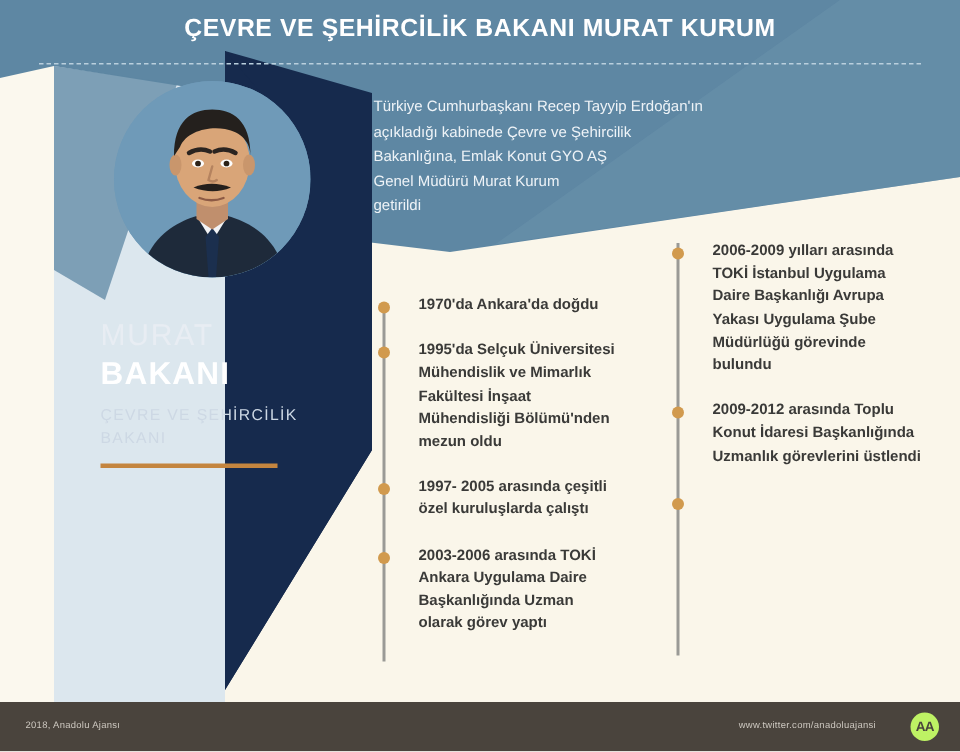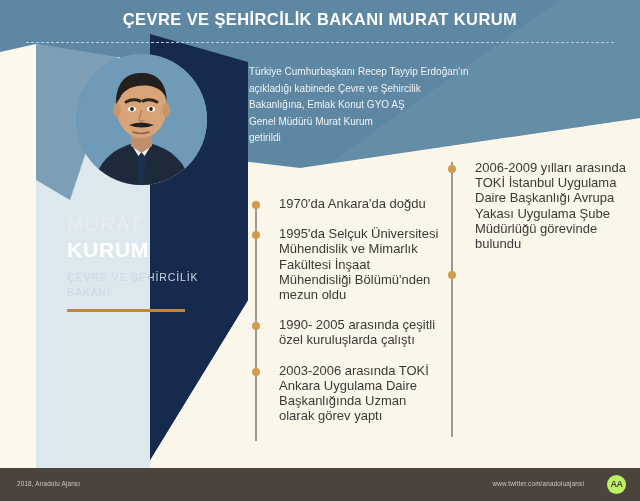--- a/index.html
+++ b/index.html
@@ -146,23 +146,24 @@
     position: absolute;
     left: -3.5px;
     top: 5px;
     width: 8px;
     height: 8px;
     border-radius: 50%;
     background: #d19a4e;
   }
   .item-text {
     color: #3a3a38;
-    font-size: 13px;
+    font-size: 10px;
     line-height: 15.2px;
     white-space: pre-line;
+    font-weight: bold;
   }
 
   
   .footer {
     position: absolute;
     left: 0;
     bottom: 0;
     width: 640px;
     height: 33px;
     background: #4a443d;
@@ -261,21 +262,21 @@
       <path d="M65.5,57 L63,66 q3,2 5.5,0" stroke="#b5835f" stroke-width="1.6" fill="none" stroke-linecap="round"></path>
 
       <path d="M53,71 q12,-5 25,0 q-12,5 -25,0 Z" fill="#241f1c"></path>
 
       <path d="M57,78 q8,3 16,0" stroke="#8d5a44" stroke-width="1.6" fill="none" stroke-linecap="round"></path>
     </svg>
   </div>
 
   <div class="name-block">
     <div class="name-first">MURAT</div>
-    <div class="name-last">KURUM</div>
+    <div class="name-last">BAKANI</div>
     <div class="name-role" style="white-space:pre-line">ÇEVRE VE ŞEHİRCİLİK
 BAKANI</div>
     <div class="name-rule"></div>
   </div>
 
   <div class="intro">Türkiye Cumhurbaşkanı Recep Tayyip Erdoğan'ın
 açıkladığı kabinede Çevre ve Şehircilik
 Bakanlığına, Emlak Konut GYO AŞ
 Genel Müdürü Murat Kurum
 getirildi</div>
@@ -289,21 +290,21 @@
     <div class="item">
       <span class="item-dot"></span>
       <div class="item-text">1995'da Selçuk Üniversitesi
 Mühendislik ve Mimarlık
 Fakültesi İnşaat
 Mühendisliği Bölümü'nden
 mezun oldu</div>
     </div>
     <div class="item">
       <span class="item-dot"></span>
-      <div class="item-text">1990- 2005 arasında çeşitli
+      <div class="item-text">1997- 2005 arasında çeşitli
 özel kuruluşlarda çalıştı</div>
     </div>
     <div class="item">
       <span class="item-dot"></span>
       <div class="item-text">2003-2006 arasında TOKİ
 Ankara Uygulama Daire
 Başkanlığında Uzman
 olarak görev yaptı</div>
     </div>
   </div>
@@ -314,20 +315,26 @@
       <span class="item-dot"></span>
       <div class="item-text">2006-2009 yılları arasında
 TOKİ İstanbul Uygulama
 Daire Başkanlığı Avrupa
 Yakası Uygulama Şube
 Müdürlüğü görevinde
 bulundu</div>
     </div>
     <div class="item">
       <span class="item-dot"></span>
+      <div class="item-text">2009-2012 arasında Toplu
+Konut İdaresi Başkanlığında
+Uzmanlık görevlerini üstlendi</div>
+    </div>
+    <div class="item">
+      <span class="item-dot"></span>
     </div>
   </div>
 
   <div class="footer">
     <div class="footer-left">2018, Anadolu Ajansı</div>
     <div class="footer-right">www.twitter.com/anadoluajansi</div>
     <div class="footer-logo">AA</div>
   </div>
 
 </div>

